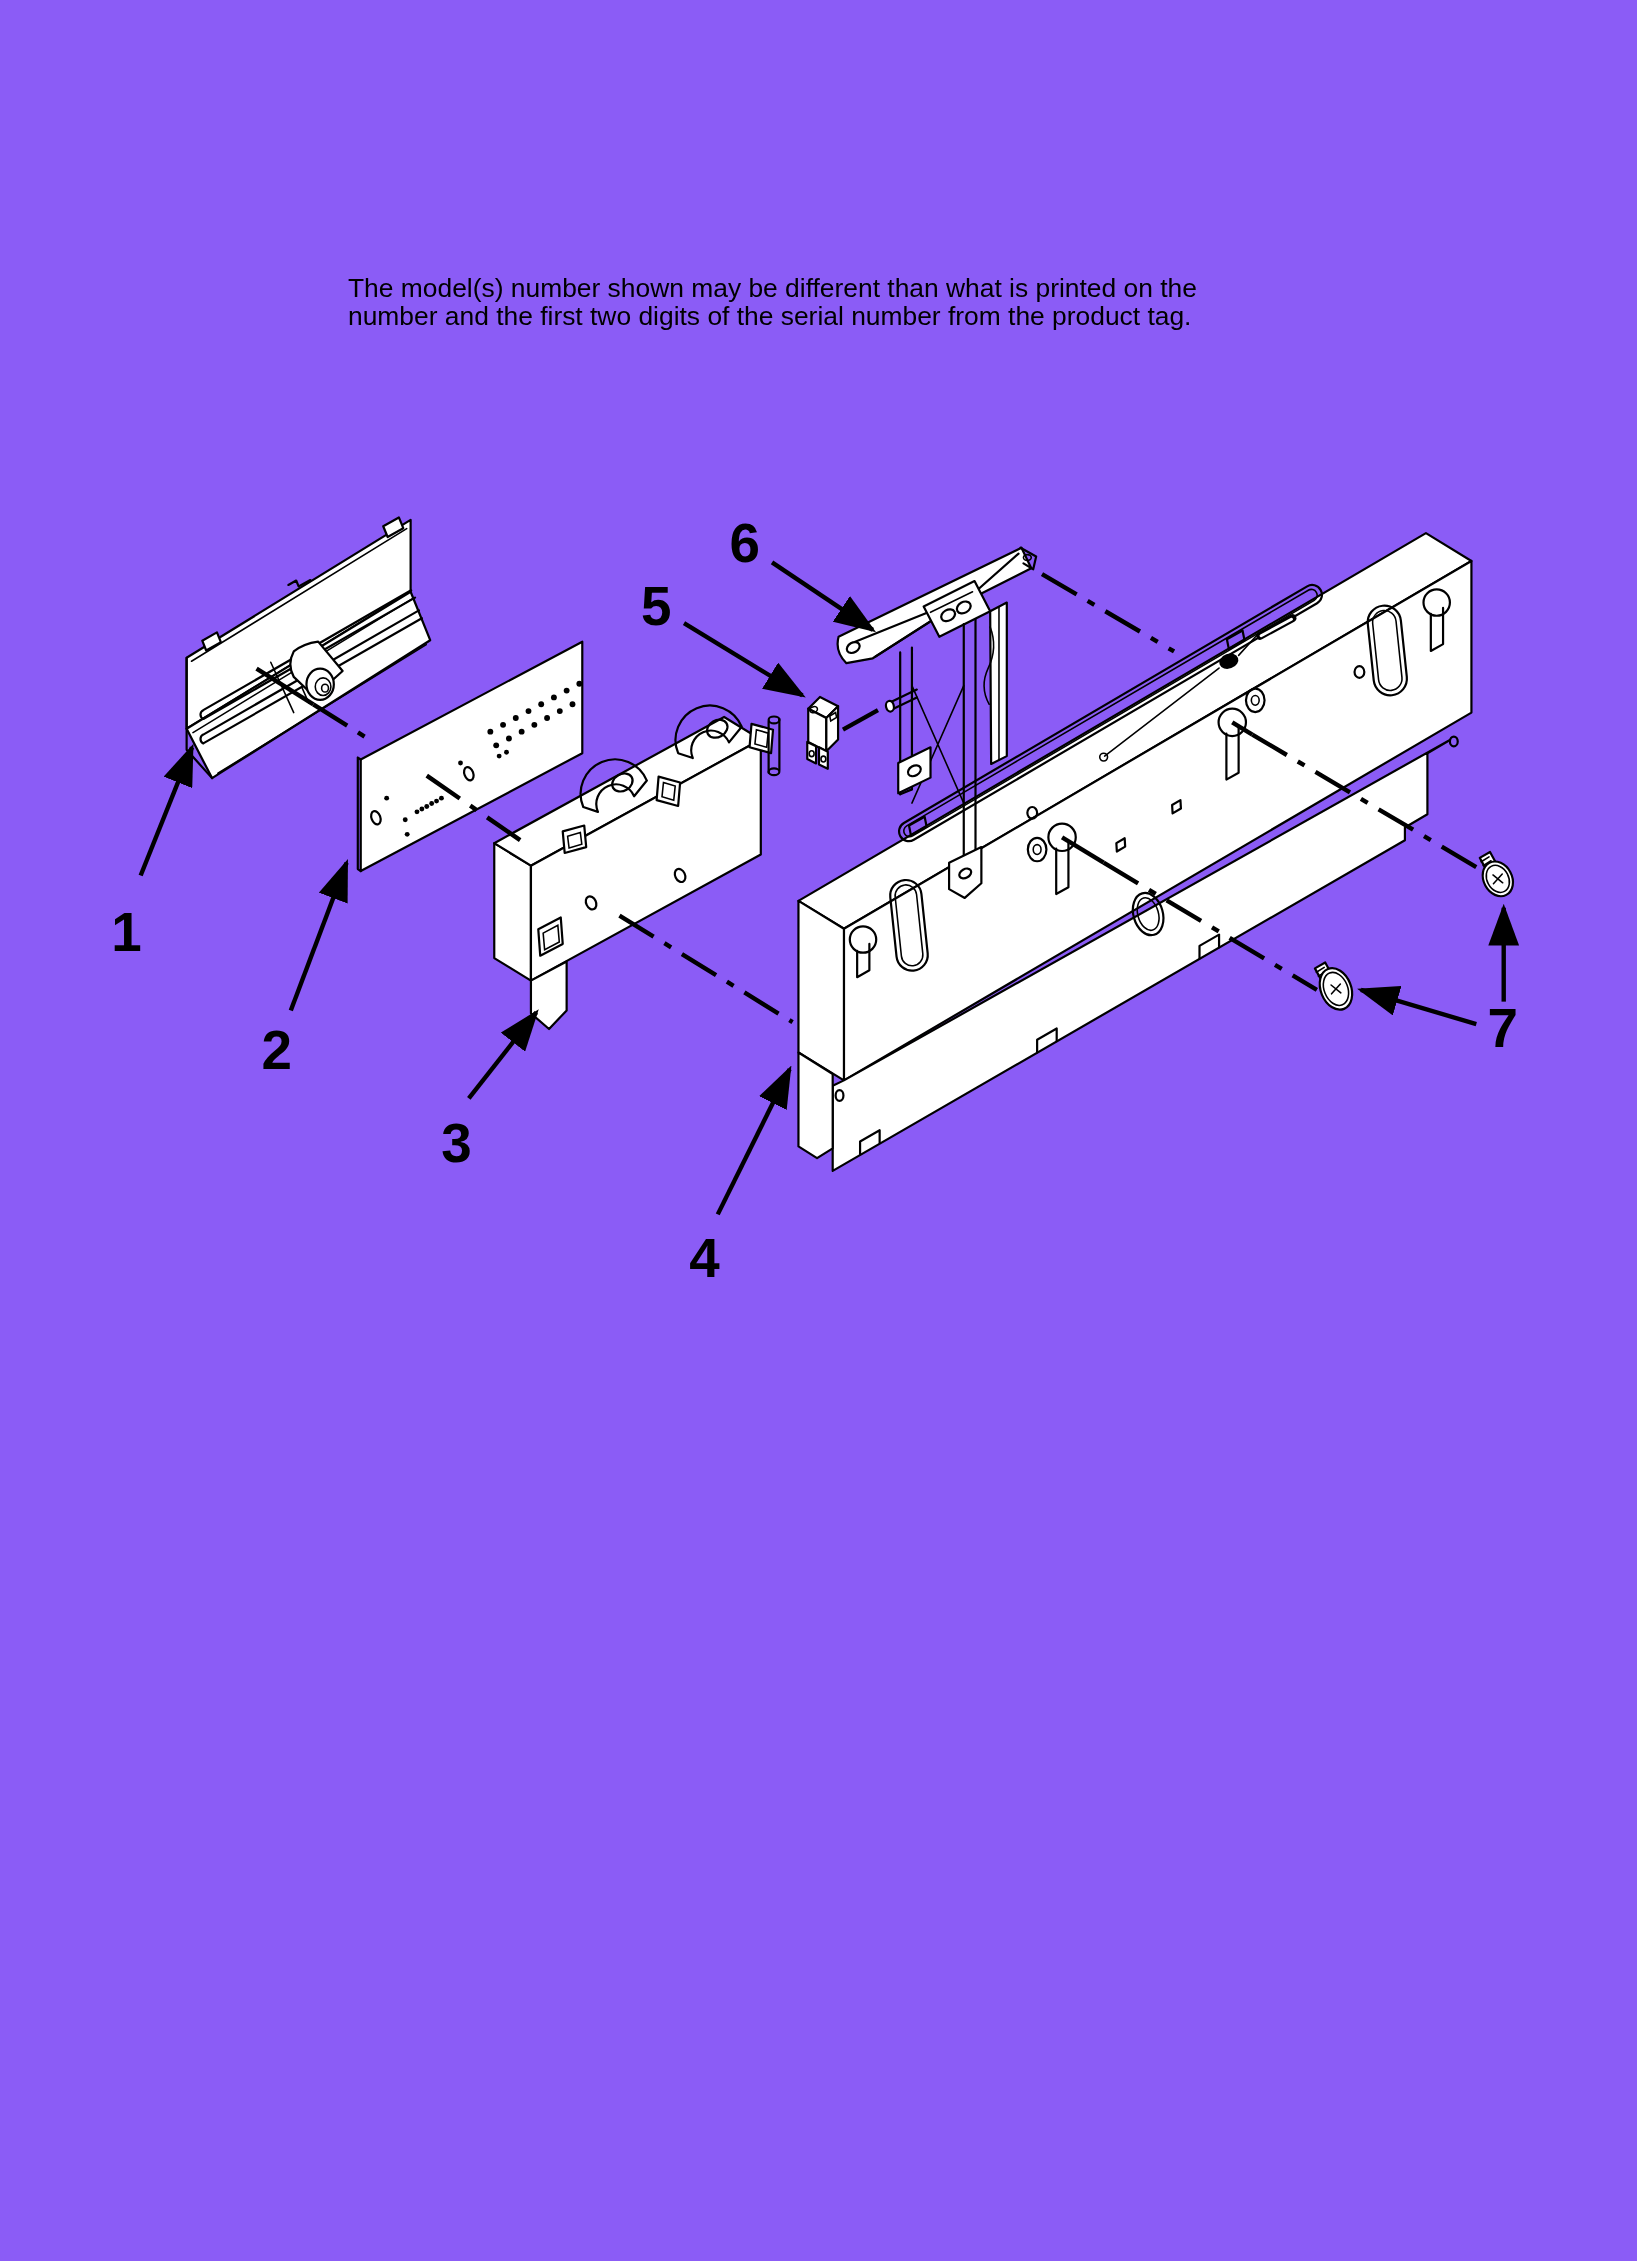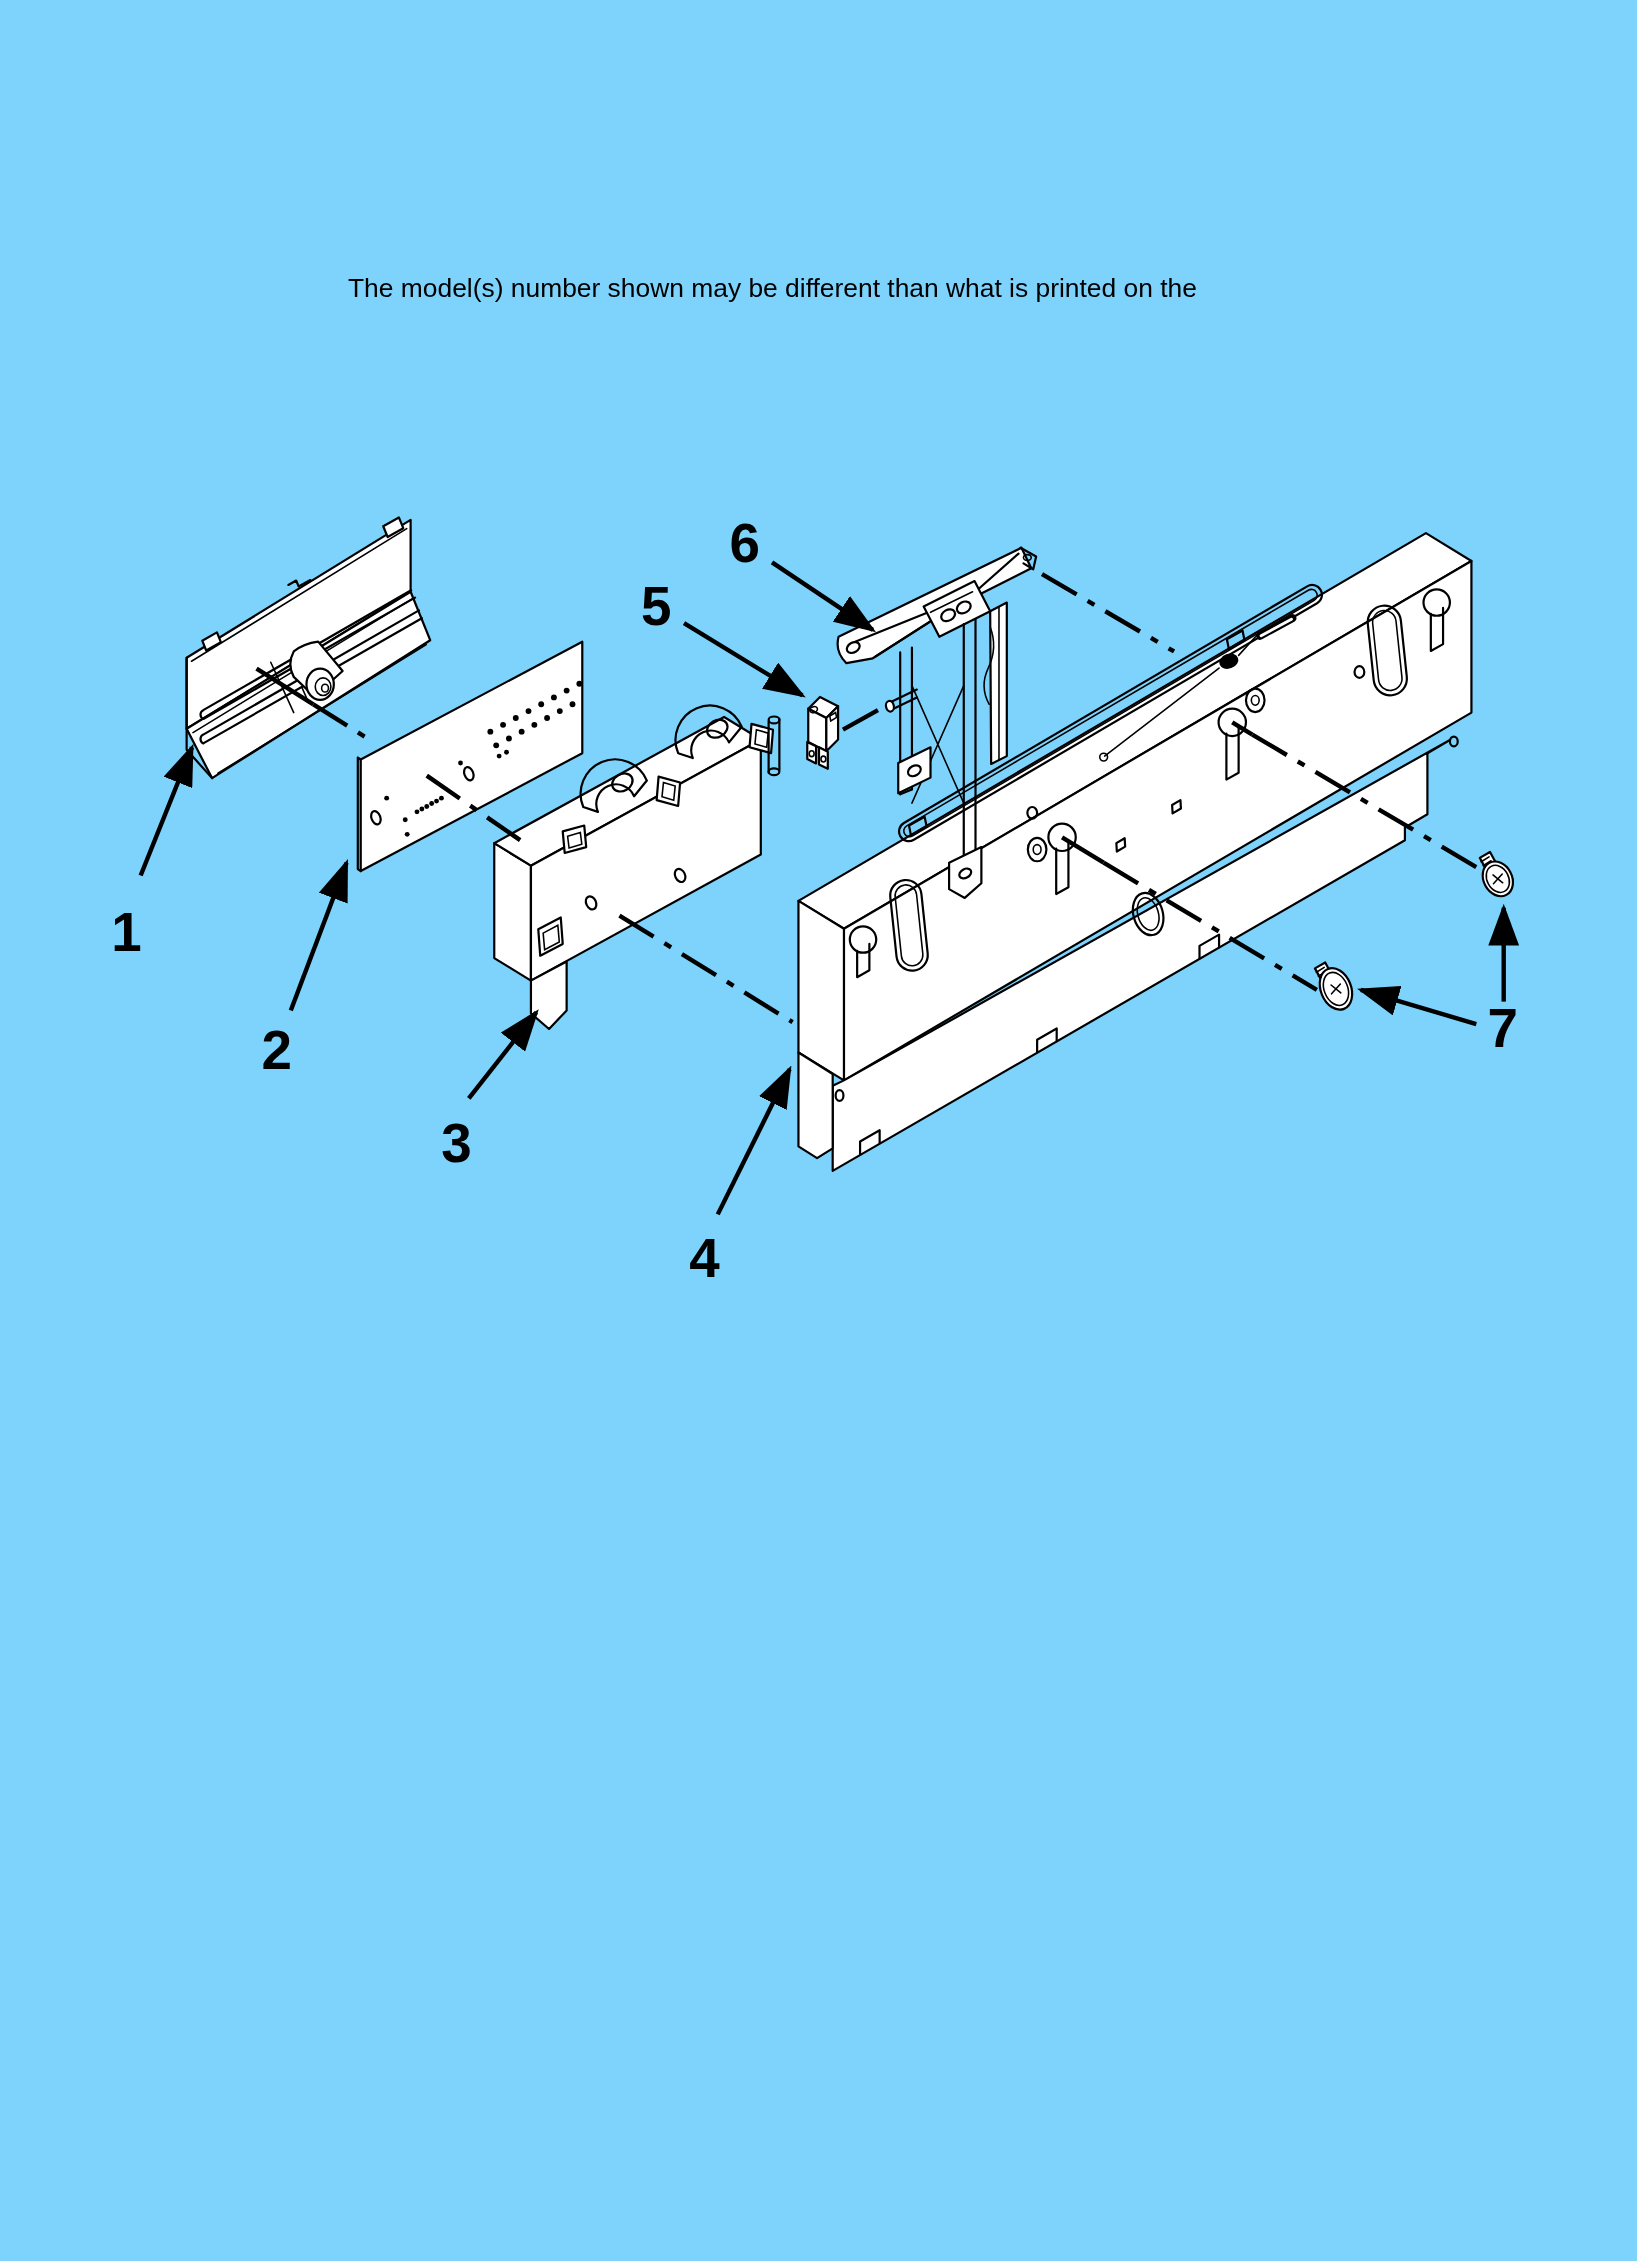--- a/index.html
+++ b/index.html
@@ -1,19 +1,19 @@
 <!DOCTYPE html>
 <html style="font-size:7.8px"><head>
 <meta charset="utf-8">
 <style>
   html,body{margin:0;padding:0;background:#ffffff;}
   #page{
     position:relative;
     width:1638px;height:2261px;
-    background:#7dd3fc;
+    background:#8b5cf6;
     font-family:"Liberation Sans",sans-serif;
     overflow:hidden;
   }
   #note{
     position:absolute;left:348px;top:274px;
     font-size:26.4px;line-height:28px;color:#000;
     letter-spacing:0px;white-space:nowrap;
   }
   #diagram{position:absolute;left:0;top:0;}
   svg .ln{stroke:#000;stroke-width:4.5;fill:none;stroke-linecap:round;stroke-linejoin:round;}
@@ -24,20 +24,21 @@
   svg .ar{stroke:#000;stroke-width:9;fill:none;stroke-linecap:butt;}
   svg .lbl{font-family:"Liberation Sans",sans-serif;font-size:112px;font-weight:bold;fill:#000;stroke:none;text-anchor:middle;}
 </style>
 </head>
 <body>
 
 <div id="page">
 
   <div id="note">
     <div>The model(s) number shown may be different than what is printed on the</div>
+    <div>number and the first two digits of the serial number from the product tag.</div>
   </div>
 
   <svg id="diagram" width="1638" height="2261" viewBox="0 0 3348 4623" xmlns="http://www.w3.org/2000/svg">
     <defs>
       <marker id="ah" markerWidth="9.5" markerHeight="7" refX="8.6" refY="3.5" orient="auto" markerUnits="strokeWidth">
         <path d="M0,0 L9.5,3.5 L0,7 Z" fill="#000" stroke="none"></path>
       </marker>
     </defs>
 
     <g>

